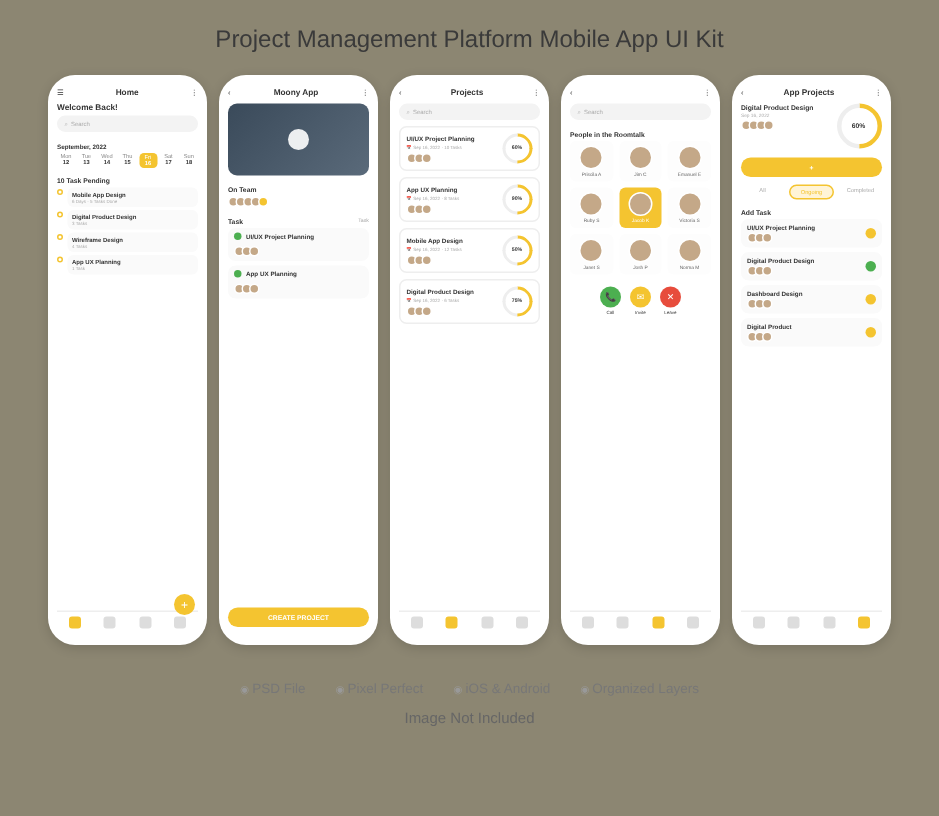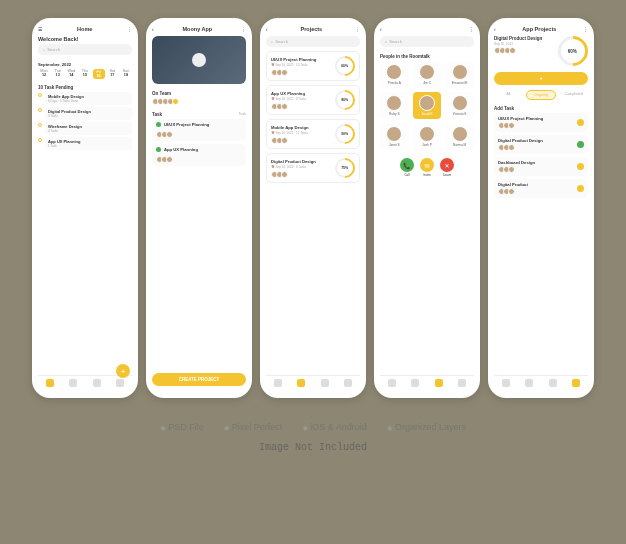--- a/index.html
+++ b/index.html
@@ -47,32 +47,33 @@
 .action-row { display: flex; justify-content: center; gap: 6px; margin-top: 4px; }
 .action-btn { width: 14px; height: 14px; border-radius: 50%; display: flex; align-items: center; justify-content: center; font-size: 6px; color: #fff; }
 .action-btn.call { background: #4caf50; }
 .action-btn.mail { background: #f4c430; }
 .action-btn.leave { background: #e74c3c; }
 .tabs { display: flex; gap: 3px; margin: 3px 0; }
 .tab { flex: 1; text-align: center; font-size: 3.8px; padding: 2px; border-radius: 8px; color: #aaa; }
 .tab.active { background: #fff4d6; color: #f4c430; border: 0.5px solid #f4c430; }
 .footer { display: flex; justify-content: center; gap: 20px; font-size: 9px; color: #777; margin-top: 6px; }
 .footer span::before { content: '◉ '; color: #999; font-size: 7px; }
-.disclaimer { font-size: 10px; color: #666; margin-top: 10px; font-family: Liberation Mono, monospace; }
+.disclaimer { font-size: 10px; color: #666; margin-top: 10px; }
 .welcome { font-size: 5.5px; font-weight: 600; margin-bottom: 2px; }
 .month { font-size: 4.2px; font-weight: 600; margin: 3px 0 2px; }
 .timeline-dot { width: 4px; height: 4px; border-radius: 50%; border: 0.7px solid #f4c430; background:#fff; flex-shrink:0; margin-top:1px;}
 .timeline-item { display:flex; gap:3px; margin-bottom:2px;}
 .timeline-card { flex:1; background:#fafafa; border-radius:4px; padding:2px 3px;}
 .header-proj { display:flex; justify-content:space-between; align-items:flex-start; margin-bottom:4px;}
 </style>
 </head>
 <body>
 
 <div class="canvas">
+  <div class="title">Project Management Platform Mobile App UI Kit</div>
   <div class="phones">
 
     <div class="phone">
       <div class="phone-header">
         <span>☰</span>
         <span class="header-title">Home</span>
         <span>⋮</span>
       </div>
       <div class="welcome">Welcome Back!</div>
       <div class="search-bar">

